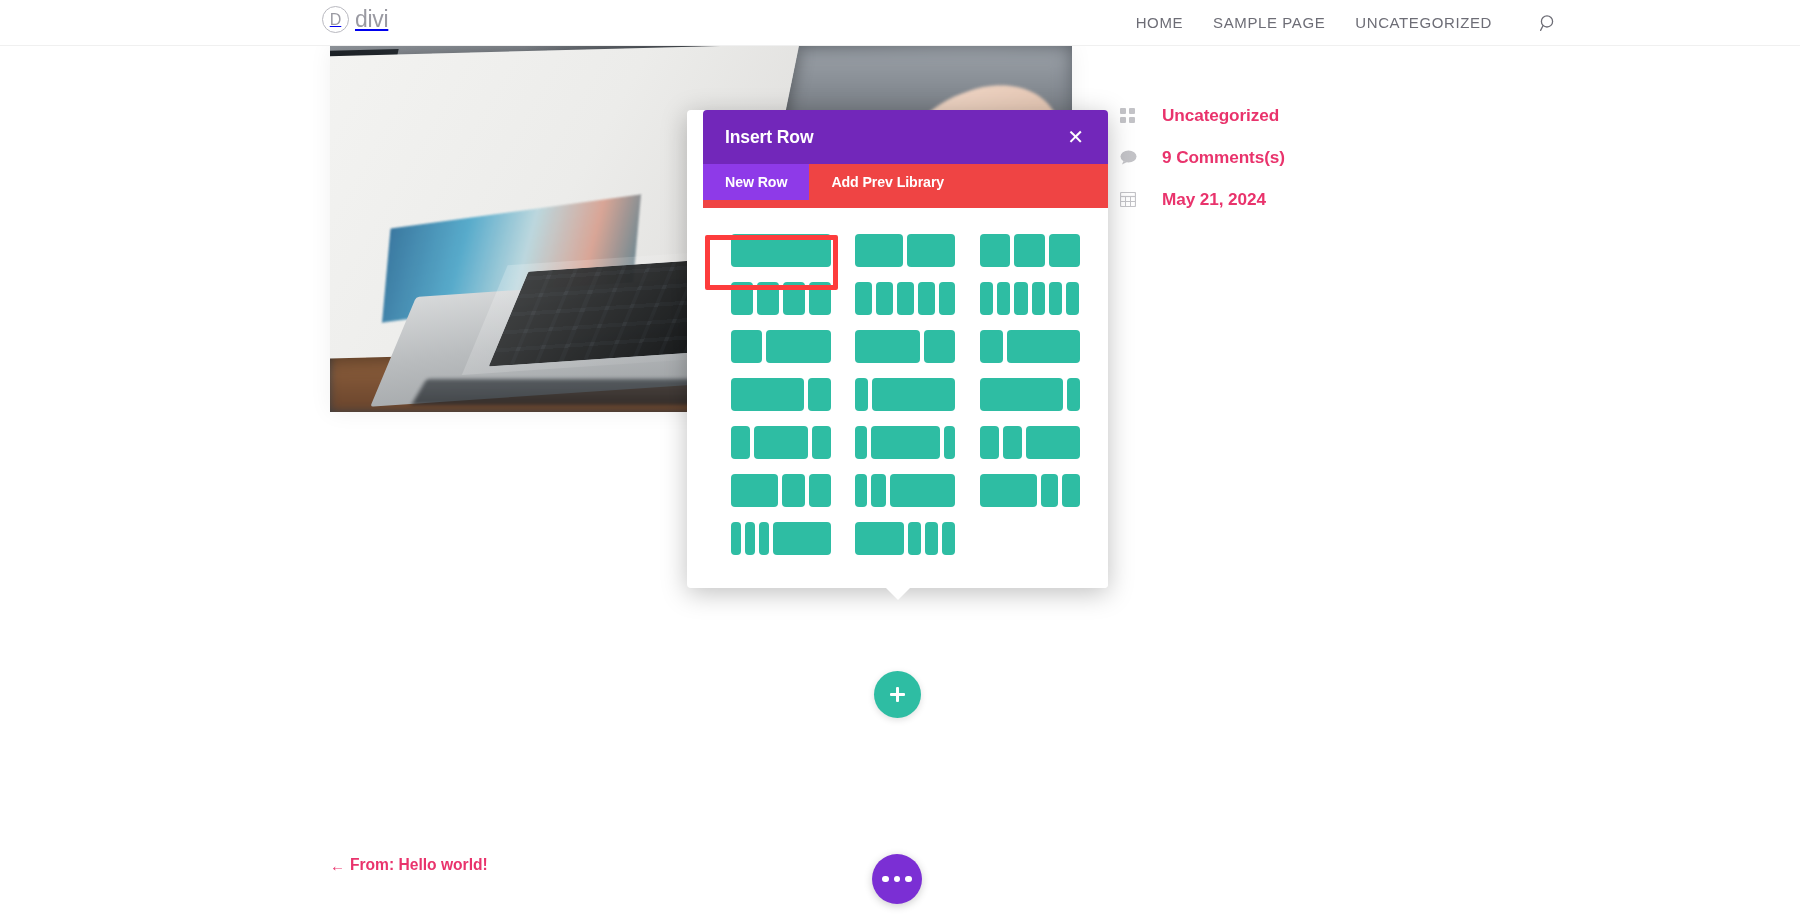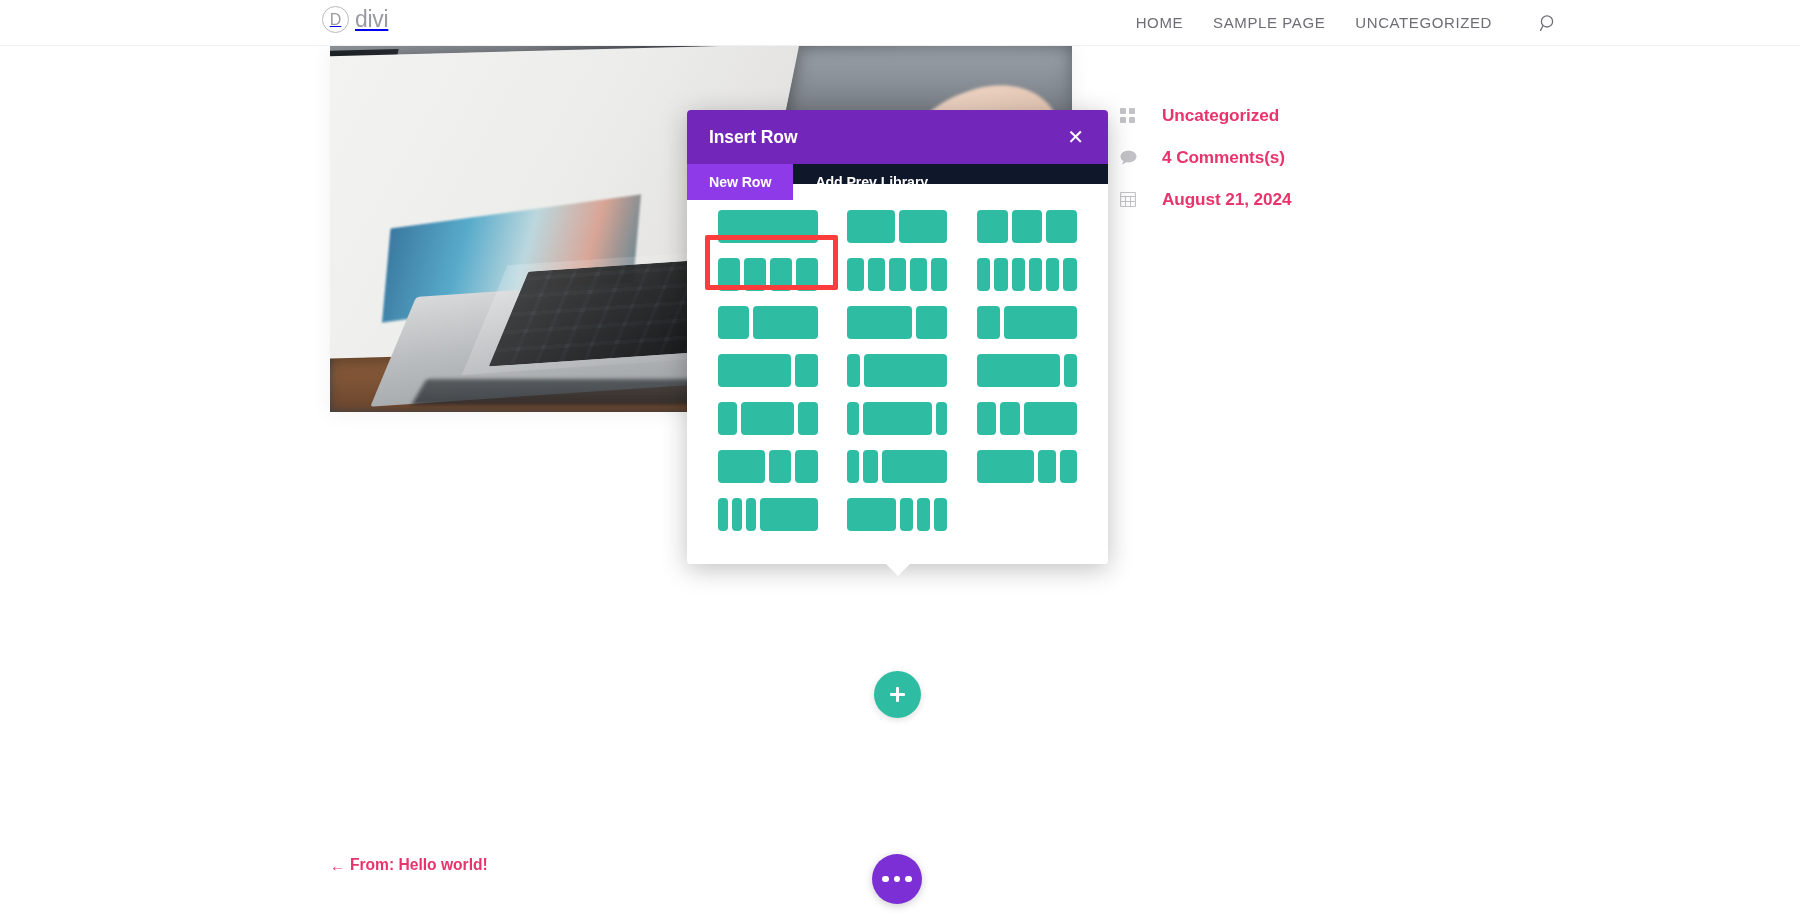--- a/index.html
+++ b/index.html
@@ -206,33 +206,34 @@
 
   
   .modal {
     position: absolute; left: 687px; top: 110px;
     width: 421px;
     background: #fff;
     border-radius: 4px;
     box-shadow: 0 5px 26px rgba(0,0,0,.25);
     z-index: 40;
     overflow: visible;
+    padding-left: 16px;
   }
   .modal-head {
     height: 54px; background: #7227ba;
     border-radius: 4px 4px 0 0;
     display: flex; align-items: center; justify-content: space-between;
     padding: 0 22px;
   }
   .modal-title { color: #fff; font-size: 17.5px; font-weight: bold; letter-spacing: -0.1px; }
   .modal-close {
     background: none; border: none; color: #fff; font-size: 20px;
     cursor: pointer; line-height: 1; padding: 4px 2px; font-weight: 300;
   }
-  .modal-tabs { display: flex; background: #0f172a; height: 20px; }
+  .modal-tabs { display: flex; background: #ef4444; height: 44px; }
   .tab {
     display: flex; align-items: center; padding: 0 22px;
     color: #fff; font-size: 14.2px; font-weight: bold; cursor: pointer;
     background: transparent; border: none; height: 36px;
     letter-spacing: -0.1px;
   }
   .tab.active { background: #8e3ae8; }
   .modal-body { background: #fff; padding: 18px 16px 26px 16px; border-radius: 0 0 4px 4px; }
   .layout-grid {
     display: grid; grid-template-columns: repeat(3, 1fr);
@@ -321,34 +322,34 @@
         <a class="meta-link" href="#">Uncategorized</a>
       </div>
 
       <div class="meta-row">
         <span class="meta-icon">
           <svg width="17" height="15" viewBox="0 0 17 15">
             <ellipse cx="8.5" cy="6.6" rx="8" ry="6" fill="#c3c3c7"></ellipse>
             <path d="M3.5 11 L2 14.5 L7 12 Z" fill="#c3c3c7"></path>
           </svg>
         </span>
-        <a class="meta-link" href="#">4 Comments(s)</a>
+        <a class="meta-link" href="#">9 Comments(s)</a>
       </div>
 
       <div class="meta-row">
         <span class="meta-icon">
           <svg width="16" height="15" viewBox="0 0 16 15">
             <rect x="0.5" y="0.5" width="15" height="14" rx="1" fill="none" stroke="#c3c3c7" stroke-width="1.2"></rect>
             <line x1="0.5" y1="4.5" x2="15.5" y2="4.5" stroke="#c3c3c7" stroke-width="1.2"></line>
             <line x1="5.5" y1="4.5" x2="5.5" y2="14.5" stroke="#c3c3c7" stroke-width="1"></line>
             <line x1="10.5" y1="4.5" x2="10.5" y2="14.5" stroke="#c3c3c7" stroke-width="1"></line>
             <line x1="0.5" y1="9.5" x2="15.5" y2="9.5" stroke="#c3c3c7" stroke-width="1"></line>
           </svg>
         </span>
-        <a class="meta-link" href="#">August 21, 2024</a>
+        <a class="meta-link" href="#">May 21, 2024</a>
       </div>
 
     </div>
   </aside>
 
   <a class="prev-link" href="#">
     <span class="prev-arrow">←</span>
     <span>From: Hello world!</span>
   </a>
 

